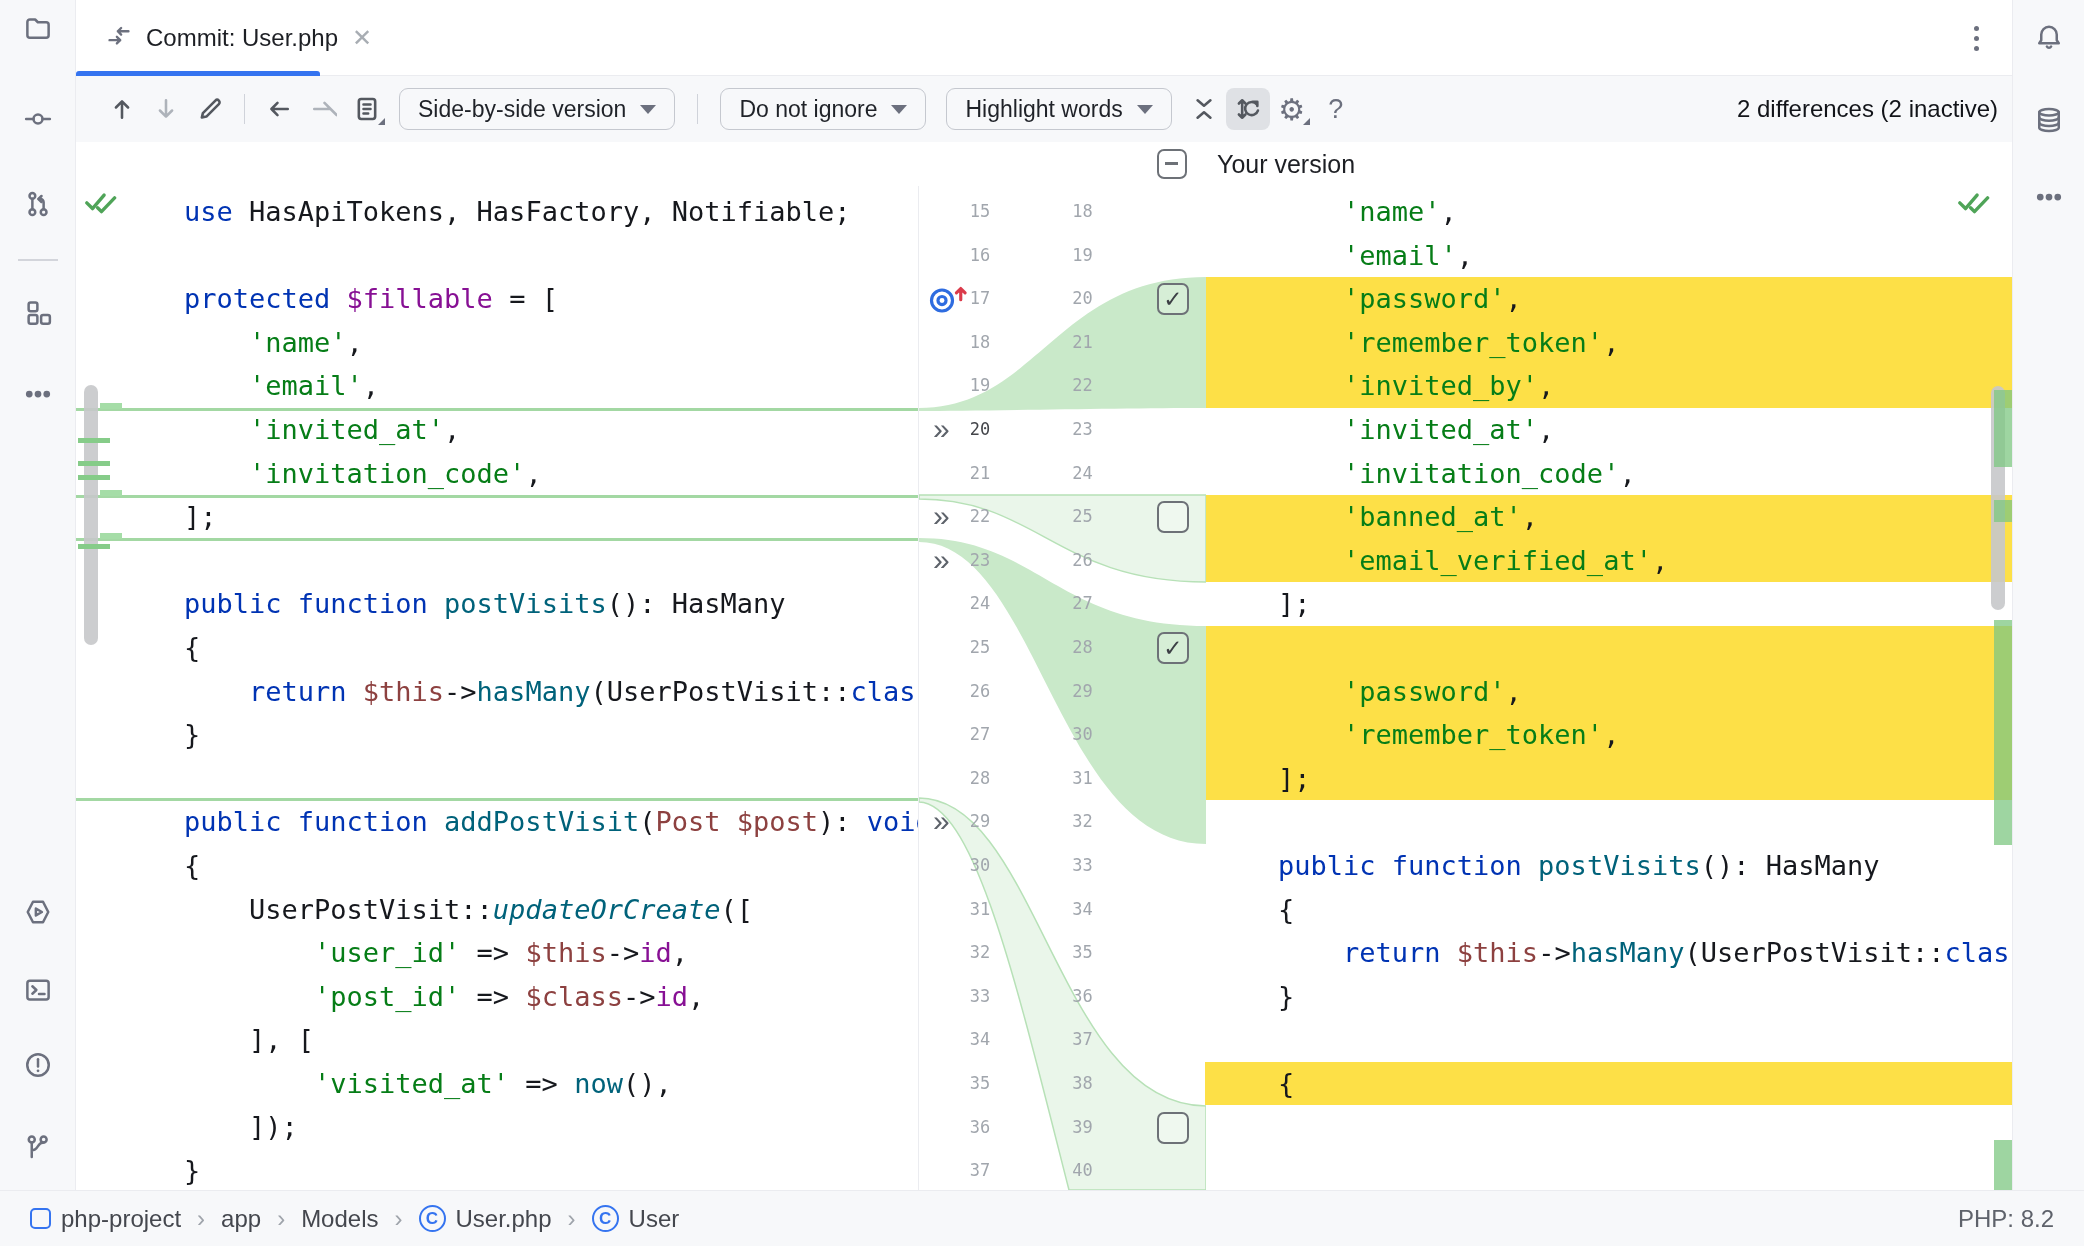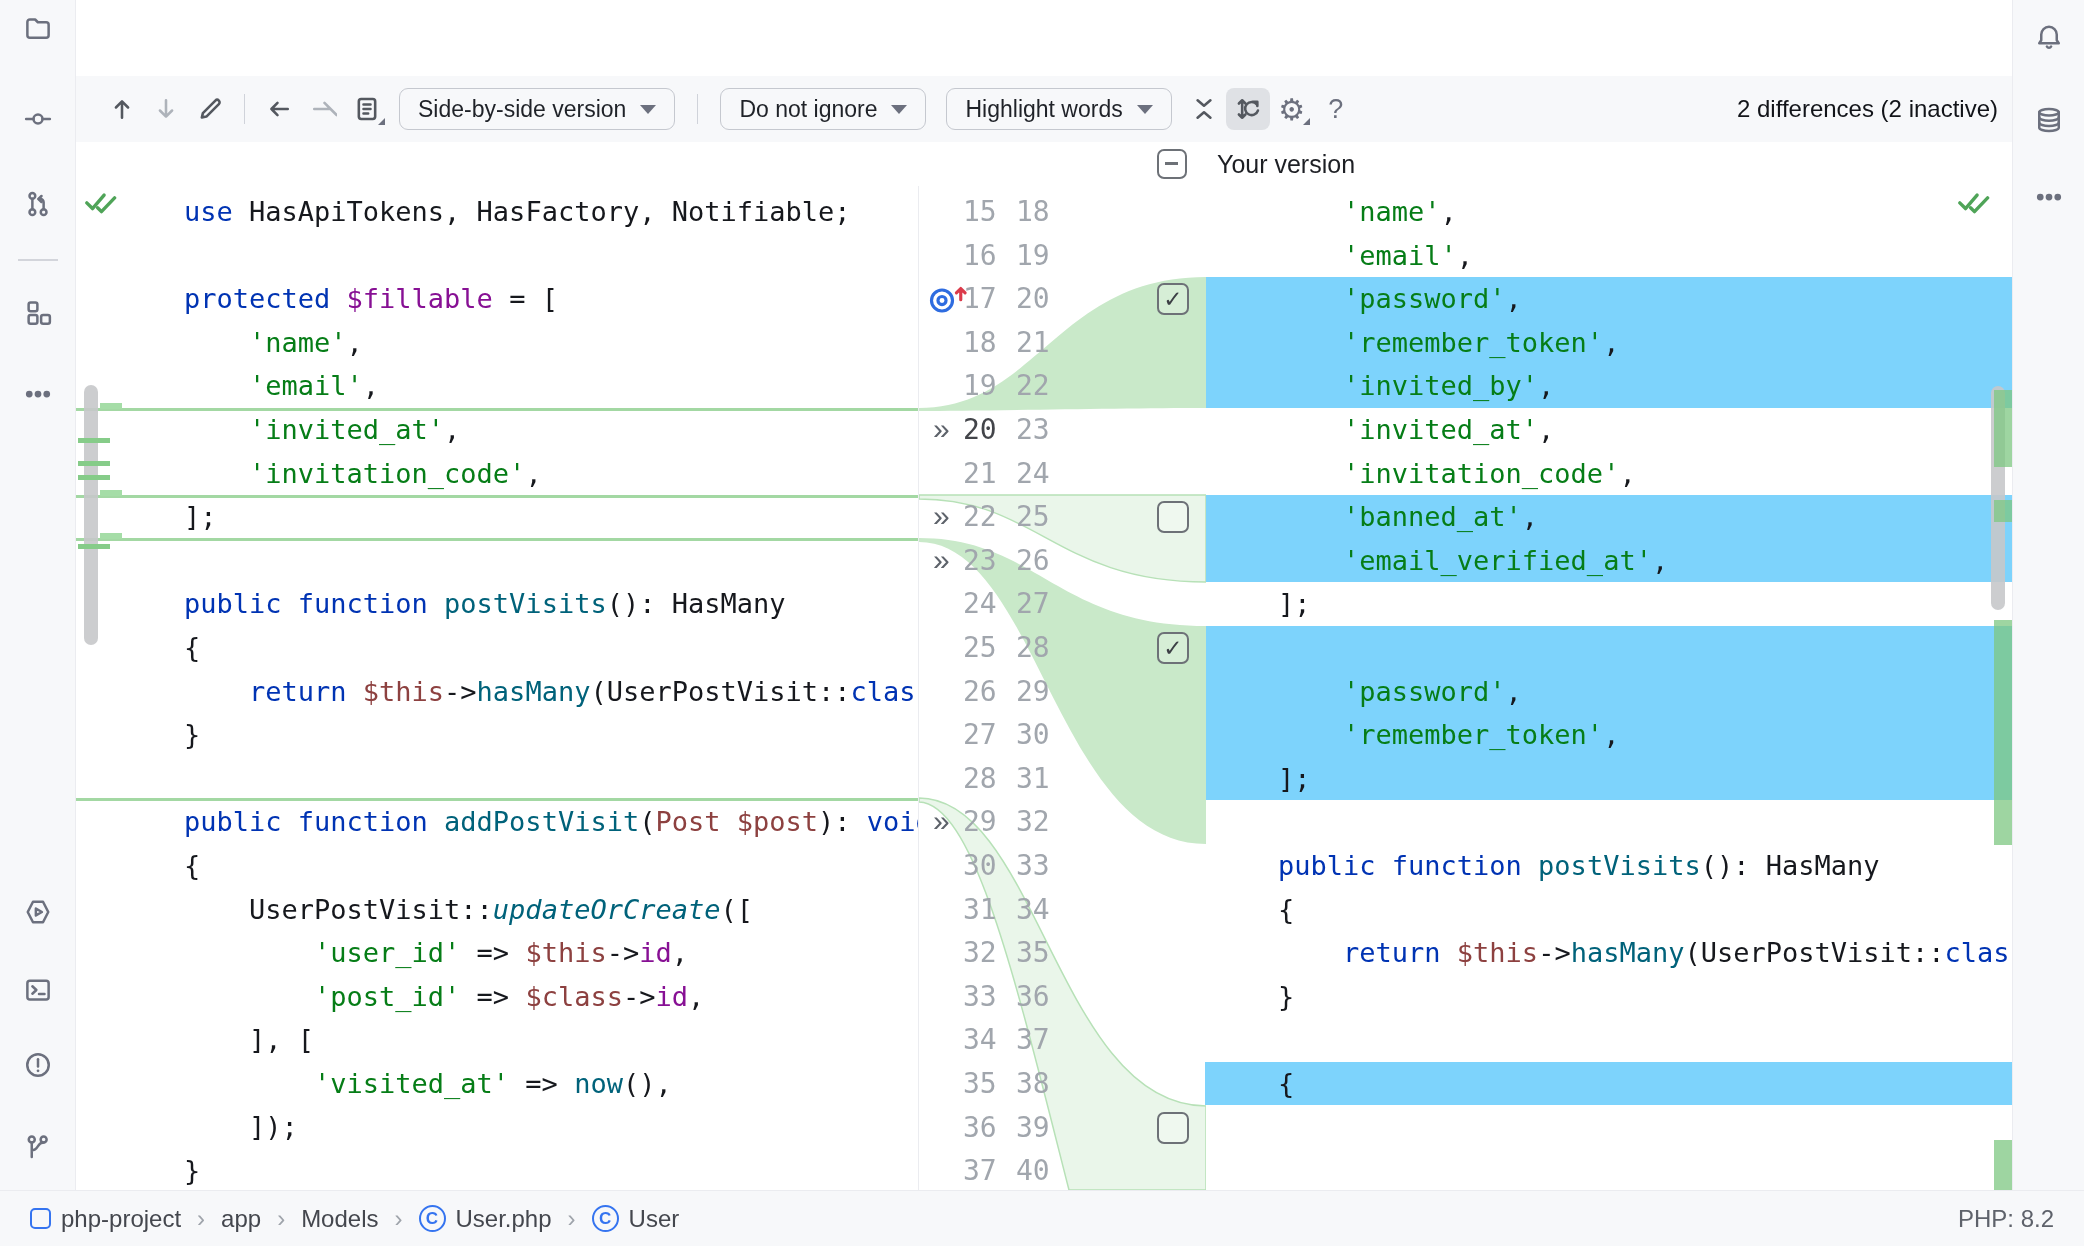--- a/index.html
+++ b/index.html
@@ -57,34 +57,34 @@
   .rev svg { width:24px; height:24px; stroke:#6c707e; fill:none; stroke-width:2; stroke-linecap:round; }
   .yourver { position:absolute; left:1081px; top:0; height:44px; display:flex; align-items:center; gap:30px;
              font-size:25px; color:#1d1f24; }
   .indbox { width:30px; height:30px; border:2.5px solid #6d7177; border-radius:7px; position:relative; cursor:pointer; }
   .indbox:after { content:""; position:absolute; left:6px; top:11px; width:13px; height:3px; background:#6d7177; }
 
   
   .diff { position:absolute; left:0; top:186px; width:1936px; height:1004px; overflow:hidden; }
   .crow { height:43.6px; line-height:43.6px; white-space:pre; font-family:"DejaVu Sans Mono", monospace;
           font-size:27px; overflow:hidden; }
-  .crow.green { background:#7dd3fc; }
+  .crow.green { background:#fde047; }
   .tk-kw{color:#0033b3} .tk-str{color:#067d17} .tk-fld{color:#871094} .tk-var{color:#8d4140}
   .tk-fn{color:#00627a} .tk-fni{color:#00627a;font-style:italic} .tk-pl{color:#16181d}
 
   .left-editor { position:absolute; left:0; top:0; width:842px; height:1004px; background:#fff; }
   .left-code { position:absolute; left:16px; top:4px; width:842px; padding-left:92px; }
   .gsep { position:absolute; left:0; width:842px; height:3px; background:#a3d8a3; z-index:3; }
 
   .gutter { position:absolute; left:842px; top:0; width:287px; height:1004px; background:#fff;
             border-left:1px solid #ebecf0; }
   .gutter svg.connectors { position:absolute; left:0; top:0; z-index:1; }
   .grow { position:absolute; left:0; width:287px; height:43.6px; z-index:2; }
-  .gnum { position:absolute; top:0; height:43.6px; line-height:43.6px; text-align:left;
-          font-family:"DejaVu Sans Mono", monospace; font-size:28px; color:#a1a6ad; }
+  .gnum { position:absolute; top:0; height:43.6px; line-height:43.6px; text-align:center;
+          font-family:"DejaVu Sans Mono", monospace; font-size:17px; color:#a1a6ad; }
   .gnum.l { left:44px; width:34px; }
   .gnum.r { left:97px; width:133px; }
   .gnum.dark { color:#43454a; }
   .chev { position:absolute; left:14px; top:0; height:43.6px; line-height:41px; font-size:30px; color:#5e636b; }
   .gicon { position:absolute; left:8px; top:7px; width:42px; height:30px; }
   .gicon svg { width:42px; height:30px; fill:none; stroke-width:2.2; stroke-linecap:round; stroke-linejoin:round; }
   .cbx { position:absolute; left:238px; top:6px; width:32px; height:32px; border:2.5px solid #6d7177;
          border-radius:7px; background:rgba(255,255,255,.25); cursor:pointer;
          display:flex; align-items:center; justify-content:center;
          font-size:23px; color:#3c3f45; font-family:"DejaVu Sans", sans-serif; }
@@ -204,20 +204,37 @@
             <circle cx="5" cy="12" r="1.7"></circle>
             <circle cx="12" cy="12" r="1.7"></circle>
             <circle cx="19" cy="12" r="1.7"></circle>
           </g>
         </svg>
       </div>
     </aside>
 
   <div class="center">
 
+    <div class="tabbar">
+      <div class="tab">
+        <span><svg viewBox="0 0 22 22" fill="none" stroke="#6c707e" stroke-width="2.1" stroke-linecap="round" stroke-linejoin="round">
+              <path d="M19 7h-9M12.8 4.2L10 7l2.8 9.8" style="display:none"></path>
+              <path d="M19 7h-9M12.8 4.2L10 7l2.8 2.8"></path>
+              <path d="M3 14.5h9M9.2 11.7L12 14.5l-2.8 2.8"></path>
+            </svg></span>
+        <span class="tab-label">Commit: User.php</span>
+        <span class="tab-close">✕</span>
+        <span class="tab-underline"></span>
+      </div>
+      <div class="kebab">
+          <i></i>
+          <i></i>
+          <i></i>
+        </div>
+    </div>
 
     <div class="toolbar">
       <div class="tbtn">
           <svg viewBox="0 0 24 24">
             <path d="M12 19.5v-14M12 5.5L6.8 10.7M12 5.5l5.2 5.2"></path>
           </svg>
         </div>
       <div class="tbtn dim">
           <svg viewBox="0 0 24 24">
             <path d="M12 4.5v14M12 18.5l-5.2-5.2M12 18.5l5.2-5.2"></path>

